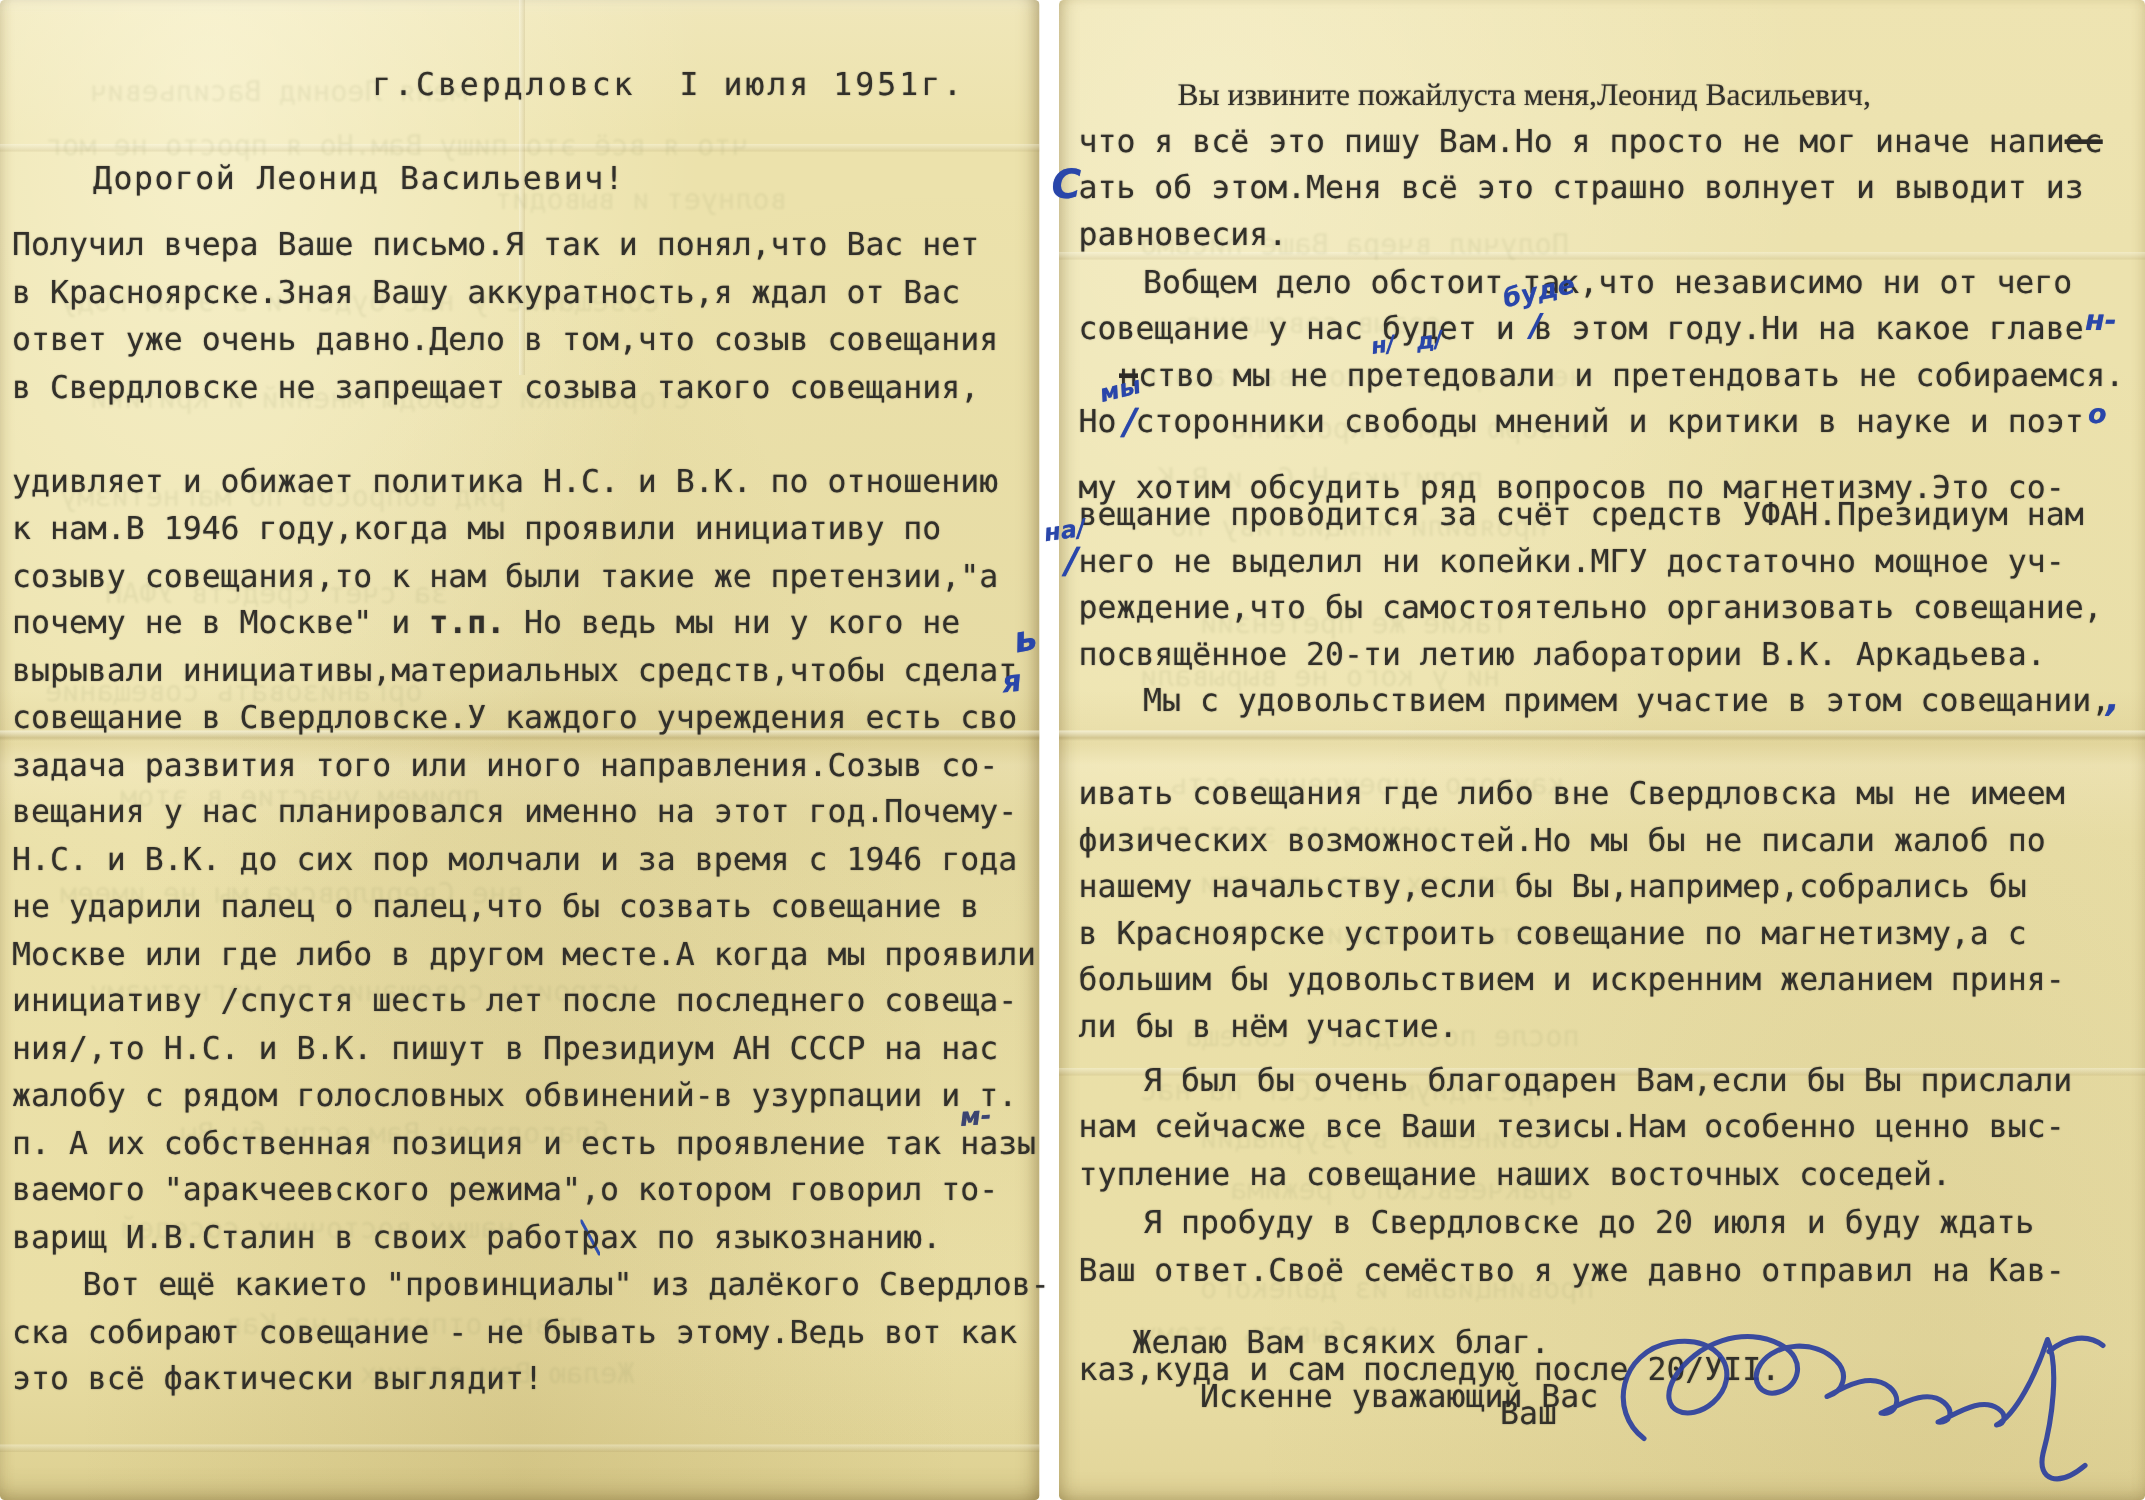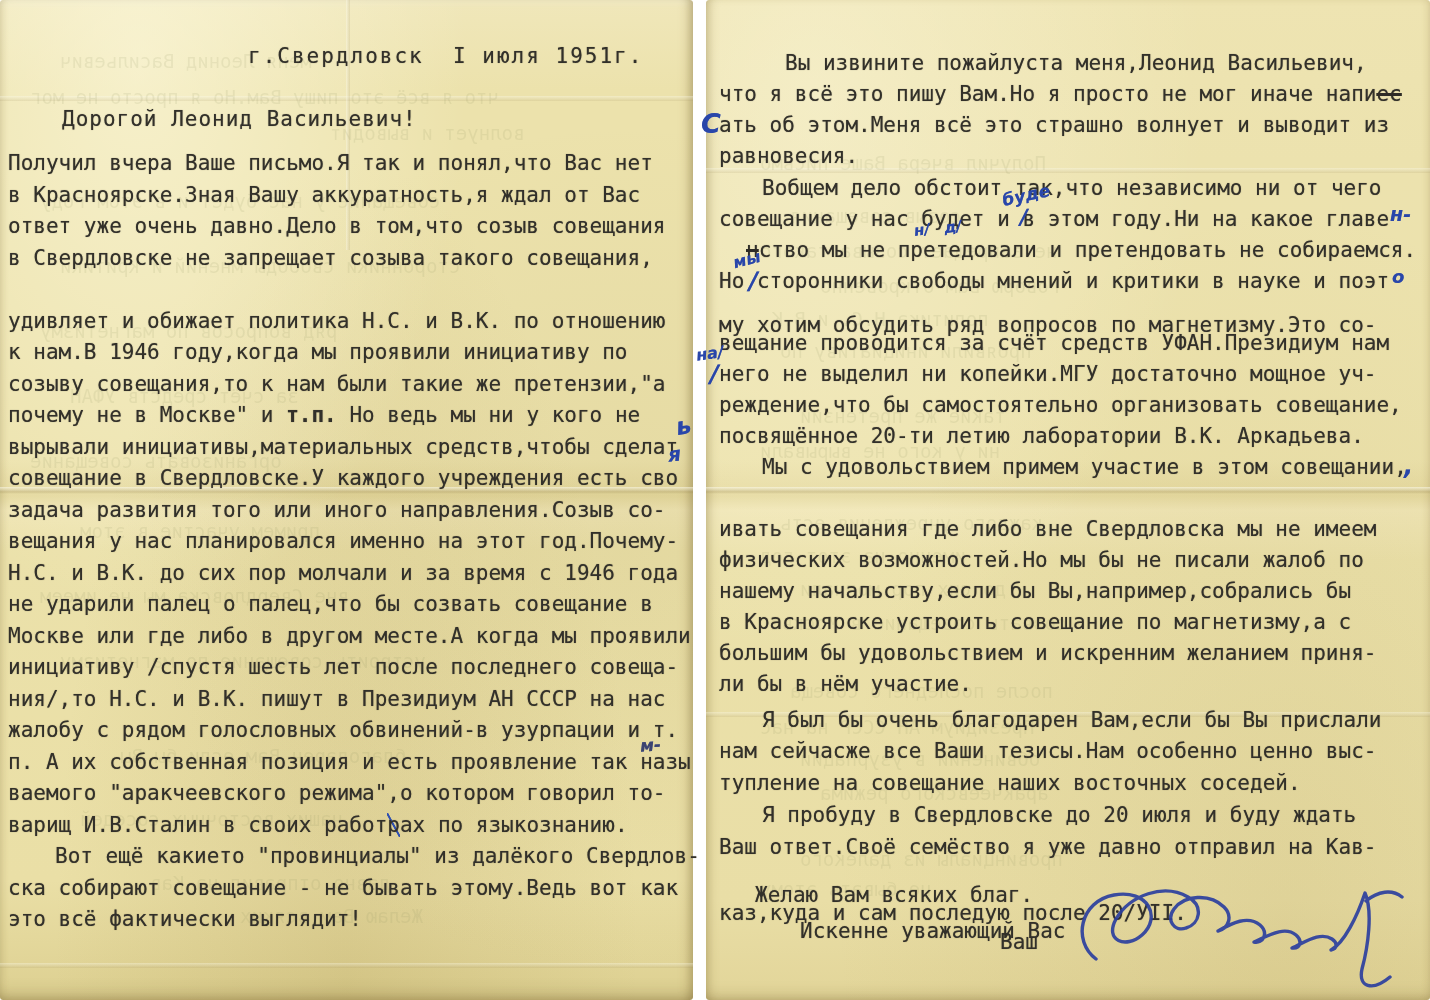--- a/index.html
+++ b/index.html
@@ -114,21 +114,21 @@
       <div class="ghost" style="left: 780px; top: 512px;">каждого учреждения есть</div>
       <div class="ghost" style="left: 760px; top: 545px;">именно на этот год</div>
       <div class="ghost" style="left: 800px; top: 578px;">до сих пор молчали</div>
       <div class="ghost" style="left: 770px; top: 612px;">созвать совещание в Москве</div>
       <div class="ghost" style="left: 790px; top: 680px;">после последнего совеща</div>
       <div class="ghost" style="left: 760px; top: 716px;">Президиум АН СССР на нас</div>
       <div class="ghost" style="left: 800px; top: 748px;">обвинений в узурпации</div>
       <div class="ghost" style="left: 820px; top: 782px;">аракчеевского режима</div>
       <div class="ghost" style="left: 800px; top: 848px;">провинциалы из далёкого</div>
       <div class="ghost" style="left: 760px; top: 878px;">не бывать этому</div>
-      <div class="line" style="left: 785px; top: 52px;"><span>Вы извините пожайлуста меня,Леонид Васильевич,</span></div>
+      <div class="line" style="left: 785px; top: 52px; font-family: Liberation Serif, serif;"><span>Вы извините пожайлуста меня,Леонид Васильевич,</span></div>
       <div class="line" style="left: 719px; top: 83px;"><span>что я всё это пишу Вам.Но я просто не мог иначе напи</span><span class="st">ес</span></div>
       <div class="line" style="left: 719px; top: 114px;"><span>ать об этом.Меня всё это страшно волнует и выводит из</span></div>
       <div class="line" style="left: 719px; top: 145px;"><span>равновесия.</span></div>
       <div class="line" style="left: 762px; top: 177px;"><span>Вобщем дело обстоит так,что независимо ни от чего</span></div>
       <div class="line" style="left: 719px; top: 208px;"><span>совещание у нас будет и в этом году.Ни на какое главе</span></div>
       <div class="line" style="left: 746px; top: 239px;"><span class="st">н</span><span>ство мы не претедовали и претендовать не собираемся.</span></div>
       <div class="line" style="left: 719px; top: 270px;"><span>Но сторонники свободы мнений и критики в науке и поэт</span></div>
       <div class="line" style="left: 719px; top: 301px; margin-top: 13px;"><span>му хотим обсудить ряд вопросов по магнетизму.Это со-</span></div>
       <div class="line" style="left: 719px; top: 332px;"><span>вещание проводится за счёт средств УФАН.Президиум нам</span></div>
       <div class="line" style="left: 719px; top: 363px;"><span>него не выделил ни копейки.МГУ достаточно мощное уч-</span></div>

